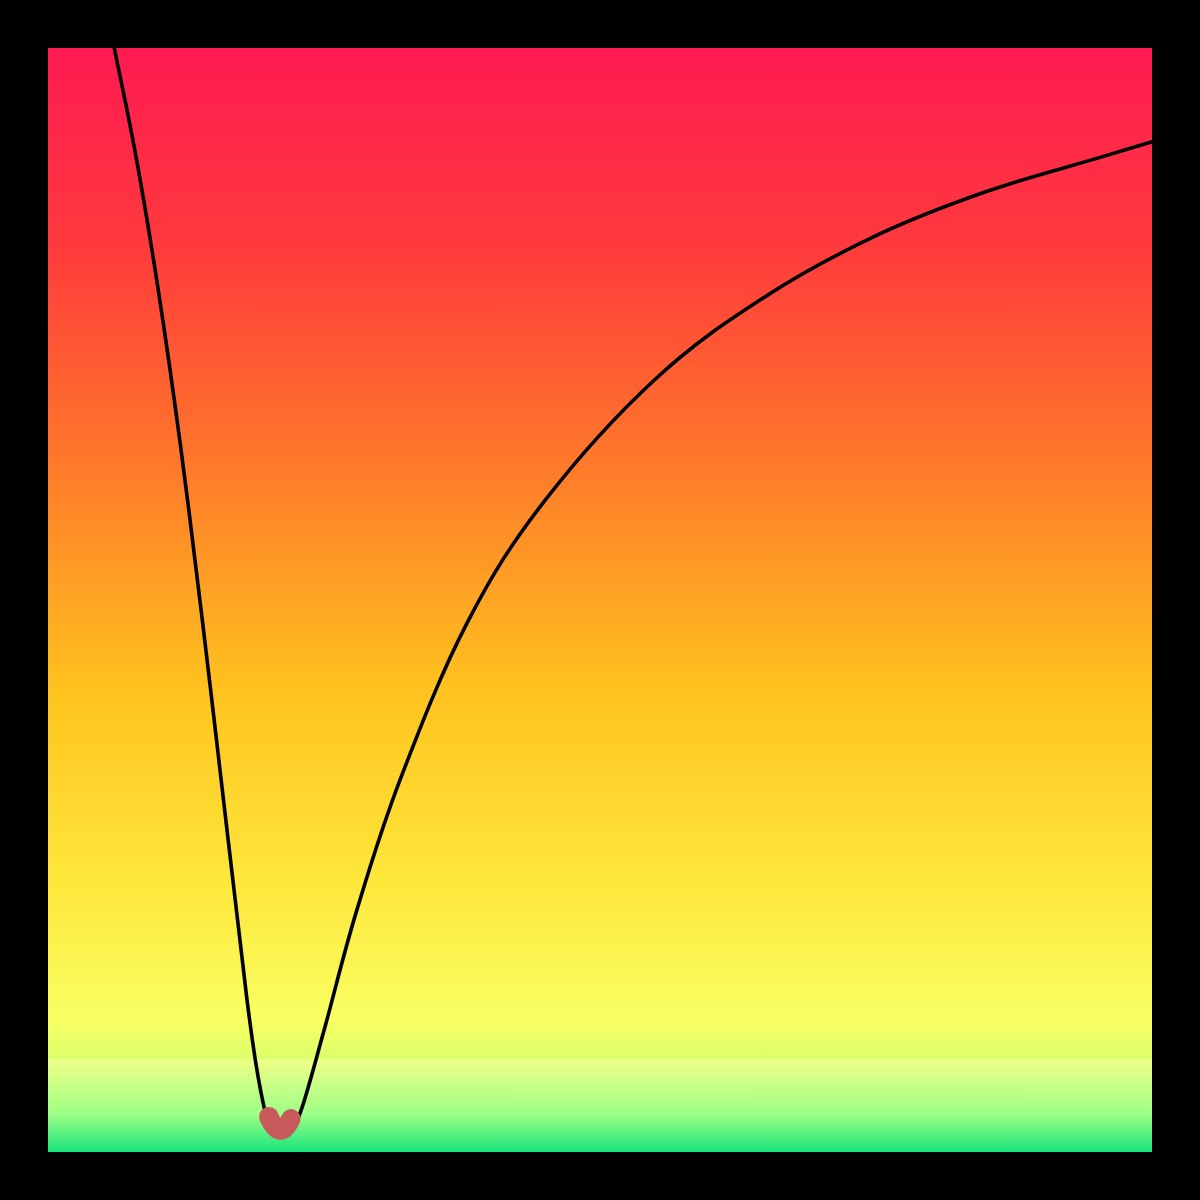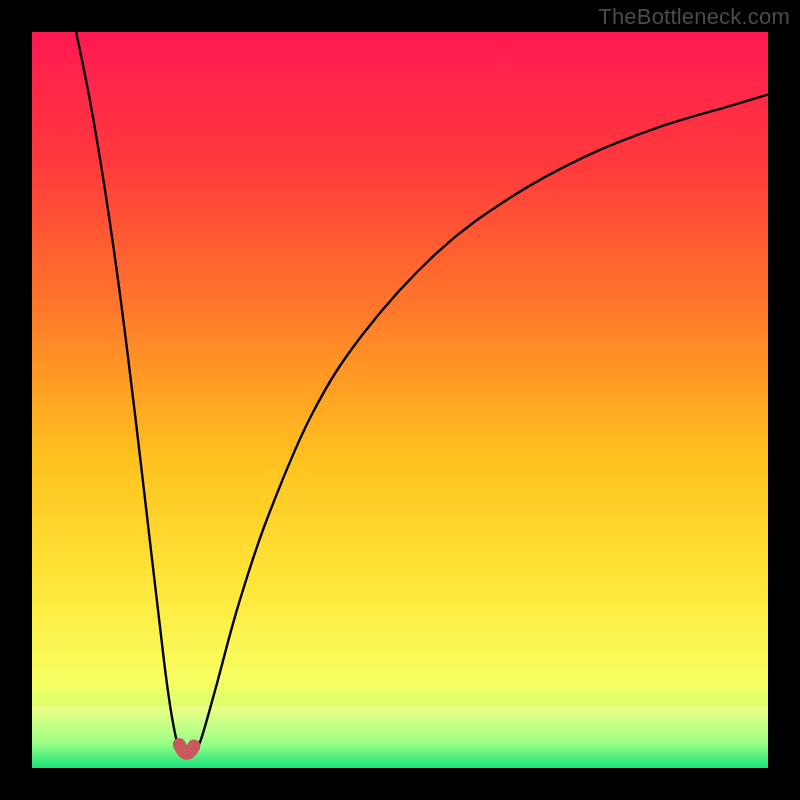--- a/index.html
+++ b/index.html
@@ -82,15 +82,14 @@
       <rect x="0" y="0" width="736" height="62" fill="url(#greenGrad)"></rect>
     </svg>
 
     <svg class="curve-svg" viewBox="0 0 736 736" preserveAspectRatio="none">
       <path id="curvePath" d="M 44.16 0.00 C 46.81 13.25, 53.58 44.45, 58.88 73.60 C 64.18 102.75, 68.30 127.48, 73.60 161.92 C 78.90 196.36, 83.02 225.22, 88.32 264.96 C 93.62 304.70, 97.74 339.00, 103.04 382.72 C 108.34 426.44, 112.46 462.80, 117.76 507.84 C 123.06 552.88, 128.51 601.16, 132.48 632.96 C 136.45 664.76, 137.19 669.24, 139.84 684.48 C 142.49 699.72, 144.55 710.31, 147.20 717.60 C 149.85 724.89, 151.91 724.56, 154.56 724.96 C 157.21 725.36, 159.27 723.12, 161.92 719.81 C 164.57 716.50, 165.31 718.22, 169.28 706.56 C 173.25 694.90, 177.38 678.89, 184.00 655.04 C 190.62 631.19, 196.81 604.55, 206.08 574.08 C 215.35 543.61, 222.27 520.20, 235.52 485.76 C 248.77 451.32, 262.46 415.84, 279.68 382.72 C 296.90 349.60, 308.68 330.91, 331.20 301.76 C 353.72 272.61, 378.30 245.31, 404.80 220.80 C 431.30 196.29, 451.90 182.82, 478.40 165.60 C 504.90 148.38, 525.50 137.71, 552.00 125.12 C 578.50 112.53, 599.10 104.95, 625.60 95.68 C 652.10 86.41, 679.33 79.56, 699.20 73.60 C 719.07 67.64, 729.38 64.55, 736.00 62.56" fill="none" stroke="#000000" stroke-width="2.4" stroke-linecap="round" stroke-linejoin="round"></path>
       <path id="markerPath" d="M 147.20 712.45 Q 154.56 729.49 161.92 713.92" fill="none" stroke="#c85a5c" stroke-width="13" stroke-linecap="round" stroke-linejoin="round"></path>
     </svg>
 
   </div>
 
-  <div class="watermark">TheBottleneck.com</div>
 
 </div>
 
 </body></html>

